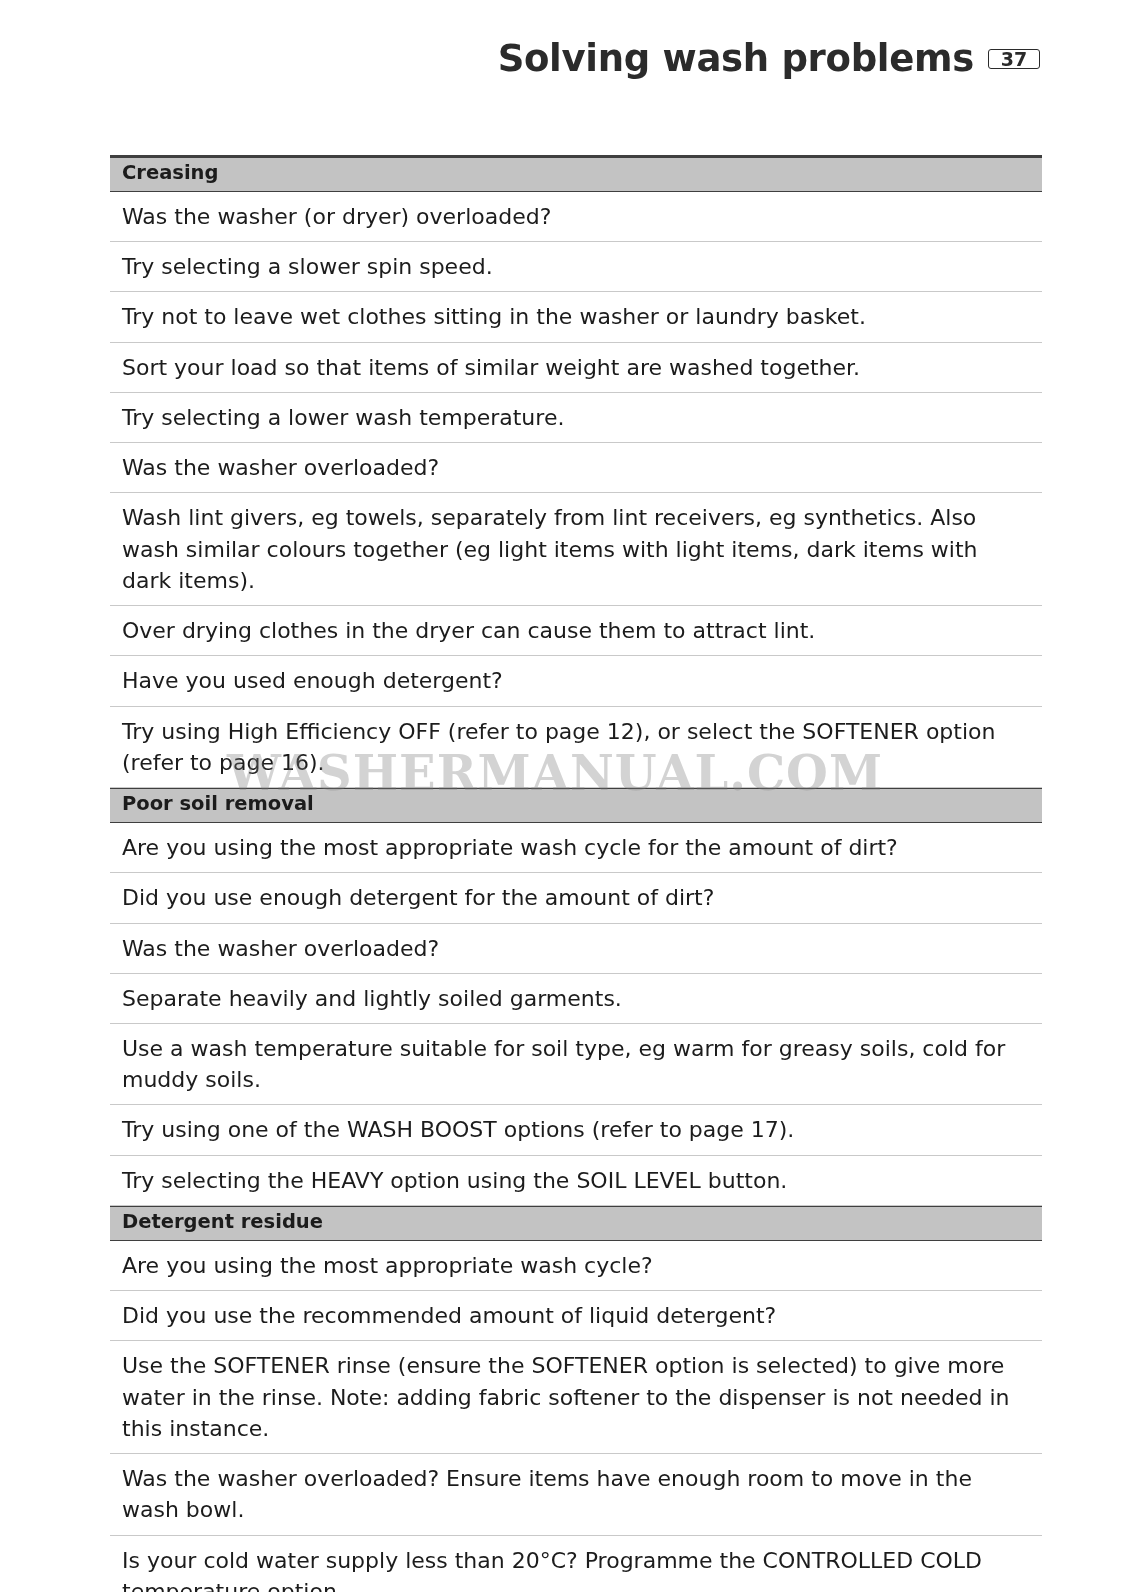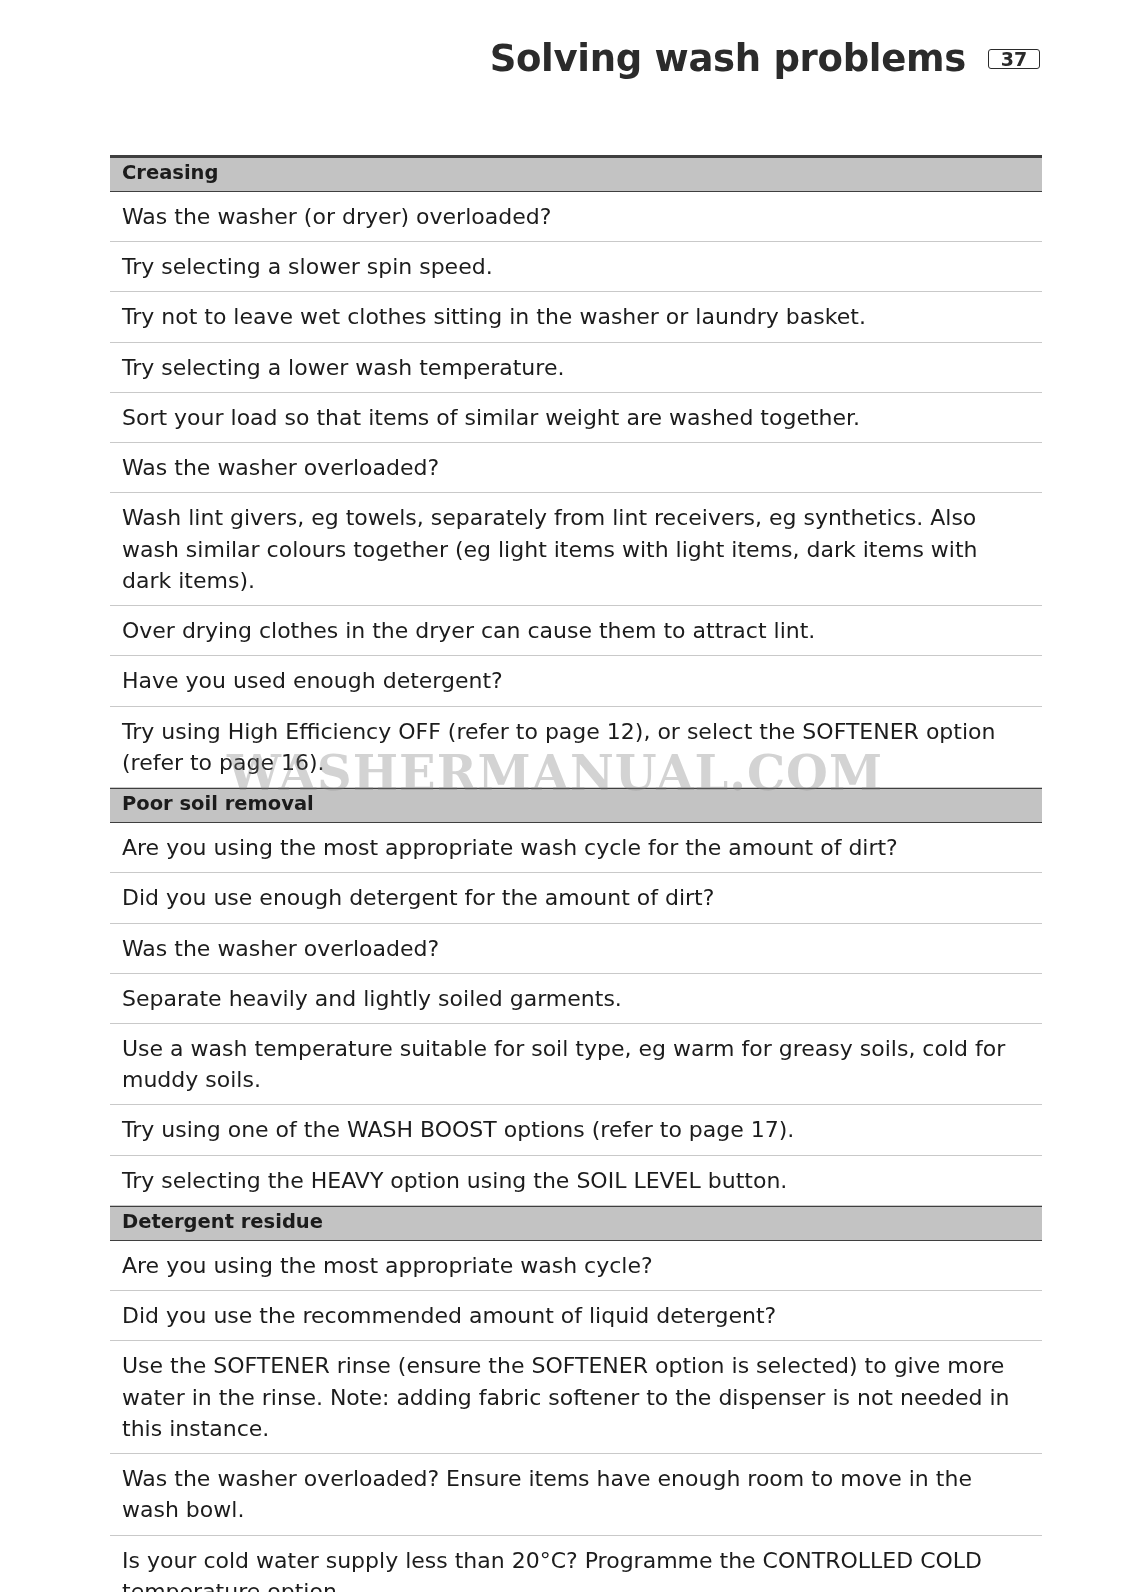--- a/index.html
+++ b/index.html
@@ -23,21 +23,21 @@
   }
   
   .page-header {
     position: absolute;
     top: 40px;
     left: 110px;
     right: 85px;
     display: flex;
     align-items: center;
     justify-content: flex-end;
-    gap: 22px;
+    gap: 14px;
   }
   .page-title {
     font-size: 37px;
     font-weight: bold;
     color: #2b2b2b;
     letter-spacing: -0.3px;
     line-height: 1;
   }
   .page-number-box {
     border: 1.5px solid #2b2b2b;
@@ -112,22 +112,22 @@
     <div class="page-title">Solving wash problems</div>
     <div class="page-number-box">37</div>
   </div>
 
   <div class="troubleshoot-table" id="table-root">
       <div class="section">
         <div class="section-head">Creasing</div>
         <div class="row">Was the washer (or dryer) overloaded?</div>
         <div class="row">Try selecting a slower spin speed.</div>
         <div class="row">Try not to leave wet clothes sitting in the washer or laundry basket.</div>
+        <div class="row">Sort your load so that items of similar weight are washed together.</div>
         <div class="row">Try selecting a lower wash temperature.</div>
-        <div class="row">Sort your load so that items of similar weight are washed together.</div>
       </div>
       <div class="section">
         <div class="row">Was the washer overloaded?</div>
         <div class="row">Wash lint givers, eg towels, separately from lint receivers, eg synthetics. Also wash similar colours together (eg light items with light items, dark items with dark items).</div>
         <div class="row">Over drying clothes in the dryer can cause them to attract lint.</div>
         <div class="row">Have you used enough detergent?</div>
         <div class="row">Try using High Efficiency OFF (refer to page 12), or select the SOFTENER option (refer to page 16).</div>
       </div>
       <div class="section">
         <div class="section-head">Poor soil removal</div>

